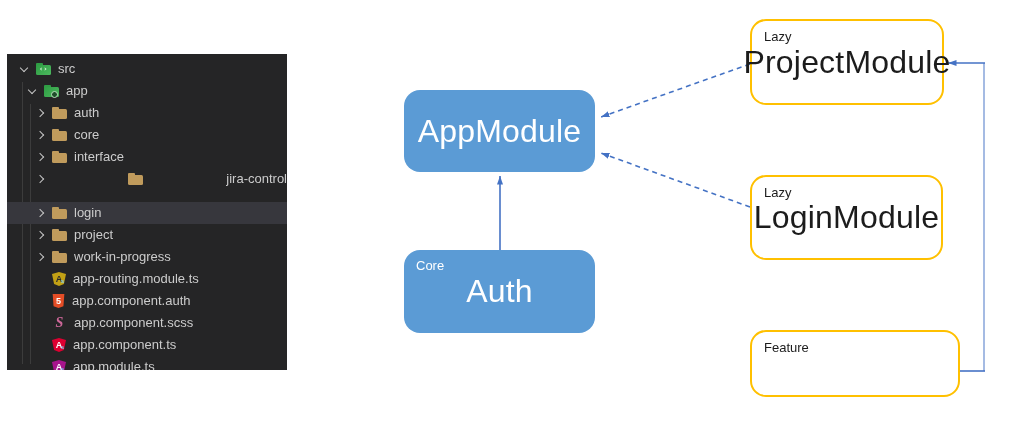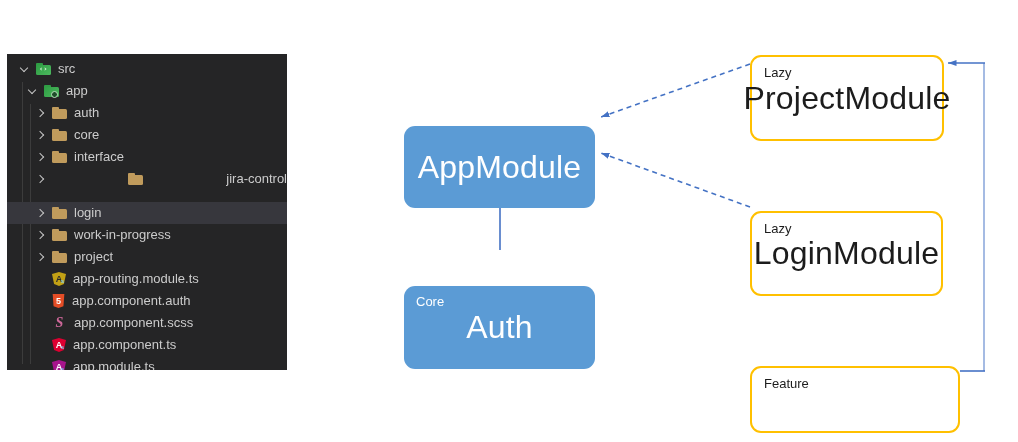--- a/index.html
+++ b/index.html
@@ -77,22 +77,21 @@
     font: 700 9px "Liberation Sans", sans-serif;
   }
   
   .ficon.sass { color: #CD6799; font: italic 700 14px "Liberation Serif", serif; }
 
   .flabel { overflow: hidden; text-overflow: ellipsis; }
 
   
   .node {
     position: absolute; display: flex; align-items: center; justify-content: center;
-    border-radius: 11px;
-    margin-top: 36px;
+    border-radius: 16px;
   }
   .node.blue { background: var(--module-fill, #5B9BD5); color: #ffffff; }
   .node.lazy { background: #ffffff; border: 2px solid var(--lazy-border, #FFC000); color: #1c1c1c; }
   .nlabel { font-size: 32px; letter-spacing: 0.2px; }
   .badge {
     position: absolute; top: 8px; left: 12px; font-size: 13px;
   }
   .node.blue .badge { color: #ffffff; }
   .node.lazy .badge { color: #1c1c1c; }
 
@@ -166,29 +165,29 @@
           <i class="body"></i>
         </span>
         <span class="flabel">login</span>
       </div>
       <div class="row" style="padding-left: 27px;">
         <span class="chev right"></span>
         <span class="ficon folder">
           <i class="tab"></i>
           <i class="body"></i>
         </span>
+        <span class="flabel">project</span>
+      </div>
+      <div class="row" style="padding-left: 27px;">
+        <span class="chev right"></span>
+        <span class="ficon folder">
+          <i class="tab"></i>
+          <i class="body"></i>
+        </span>
         <span class="flabel">work-in-progress</span>
-      </div>
-      <div class="row" style="padding-left: 27px;">
-        <span class="chev right"></span>
-        <span class="ficon folder">
-          <i class="tab"></i>
-          <i class="body"></i>
-        </span>
-        <span class="flabel">project</span>
       </div>
       <div class="row" style="padding-left: 27px;">
         <span class="chev none"></span>
         <span class="ficon angular-routing ng">A</span>
         <span class="flabel">app-routing.module.ts</span>
       </div>
       <div class="row" style="padding-left: 27px;">
         <span class="chev none"></span>
         <span class="ficon html5">5</span>
         <span class="flabel">app.component.auth</span>

